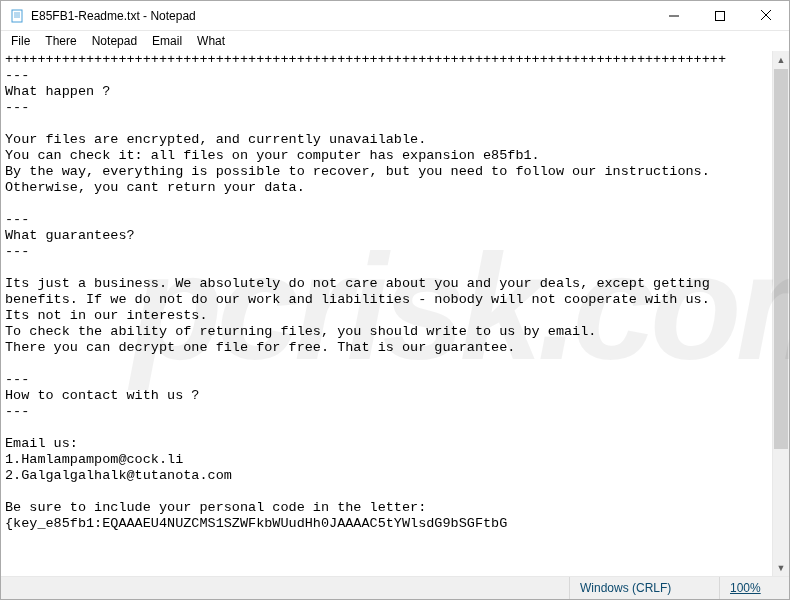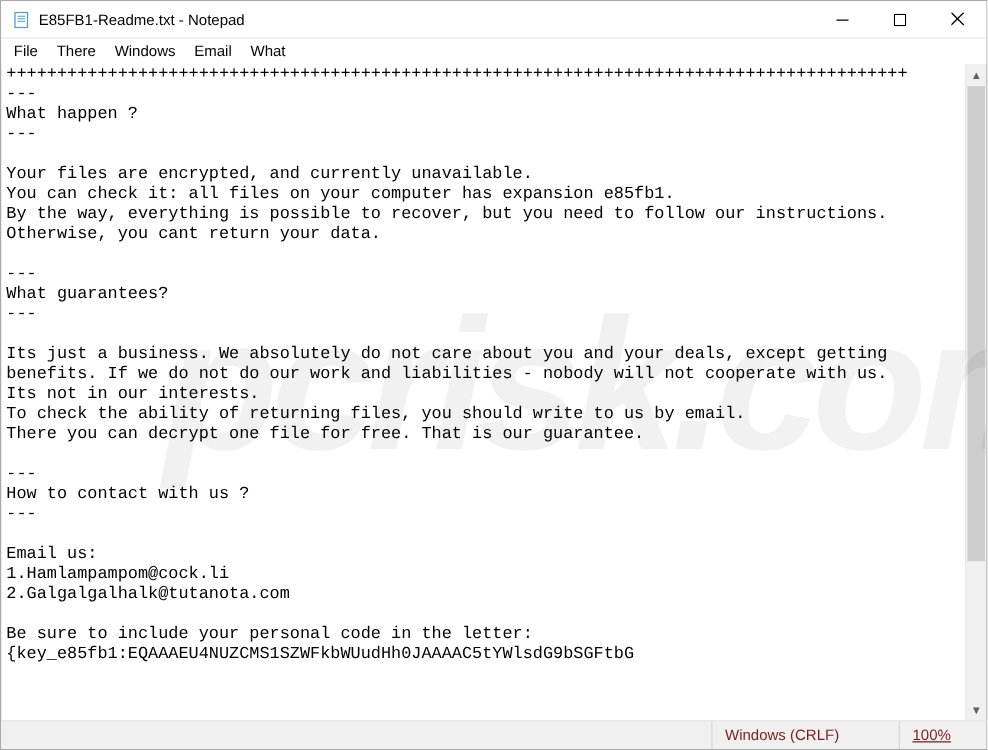--- a/index.html
+++ b/index.html
@@ -118,21 +118,21 @@
     }
     .scrollbar-v .arrow-up { top: 0; }
     .scrollbar-v .arrow-down { bottom: 0; }
     .statusbar {
       height: 23px;
       border-top: 1px solid #e8e8e8;
       background: #f0f0f0;
       display: flex;
       align-items: flex-start;
       font-size: 12px;
-      color: #7f1d1d;
+      color: #0c4a6e;
     }
     .statusbar .spacer { flex: 1; }
     .statusbar .cell {
       padding: 0 10px;
       border-left: 1px solid #d8d8d8;
       height: 100%;
       display: flex;
       align-items: center;
       min-width: 80px;
     }
@@ -189,21 +189,21 @@
             <line x1="0" y1="0" x2="10" y2="10" stroke="#000" stroke-width="1"></line>
             <line x1="10" y1="0" x2="0" y2="10" stroke="#000" stroke-width="1"></line>
           </svg>
       </div>
     </div>
   </div>
 
   <div class="menubar">
     <span class="menu-item">File</span>
     <span class="menu-item">There</span>
-    <span class="menu-item">Windows</span>
+    <span class="menu-item">Notepad</span>
     <span class="menu-item">Email</span>
     <span class="menu-item">What</span>
   </div>
 
   <div class="text-area-wrapper">
     <div class="wm-layer">
       <div class="wm-txt">pcrisk.com</div>
     </div>
     <div class="text-content">+++++++++++++++++++++++++++++++++++++++++++++++++++++++++++++++++++++++++++++++++++++++++
 ---

